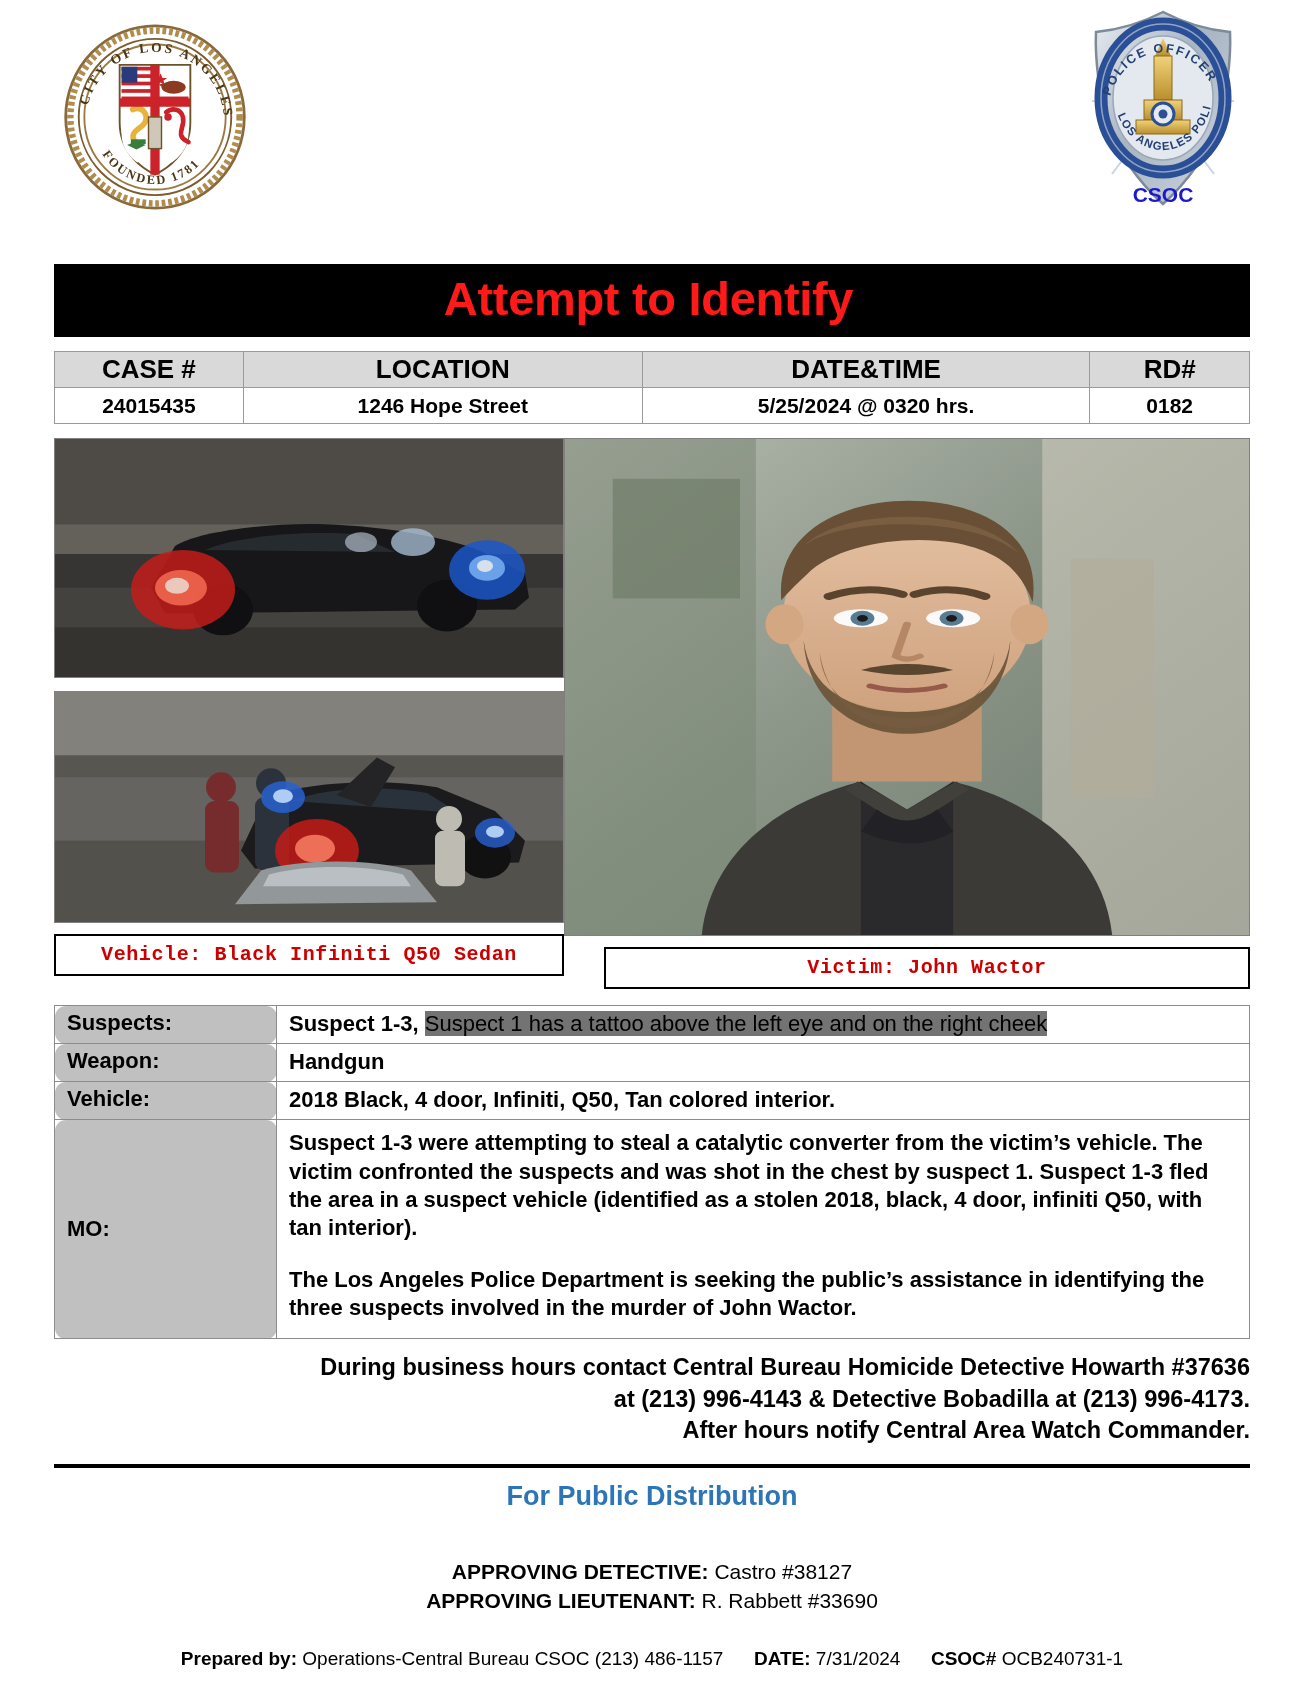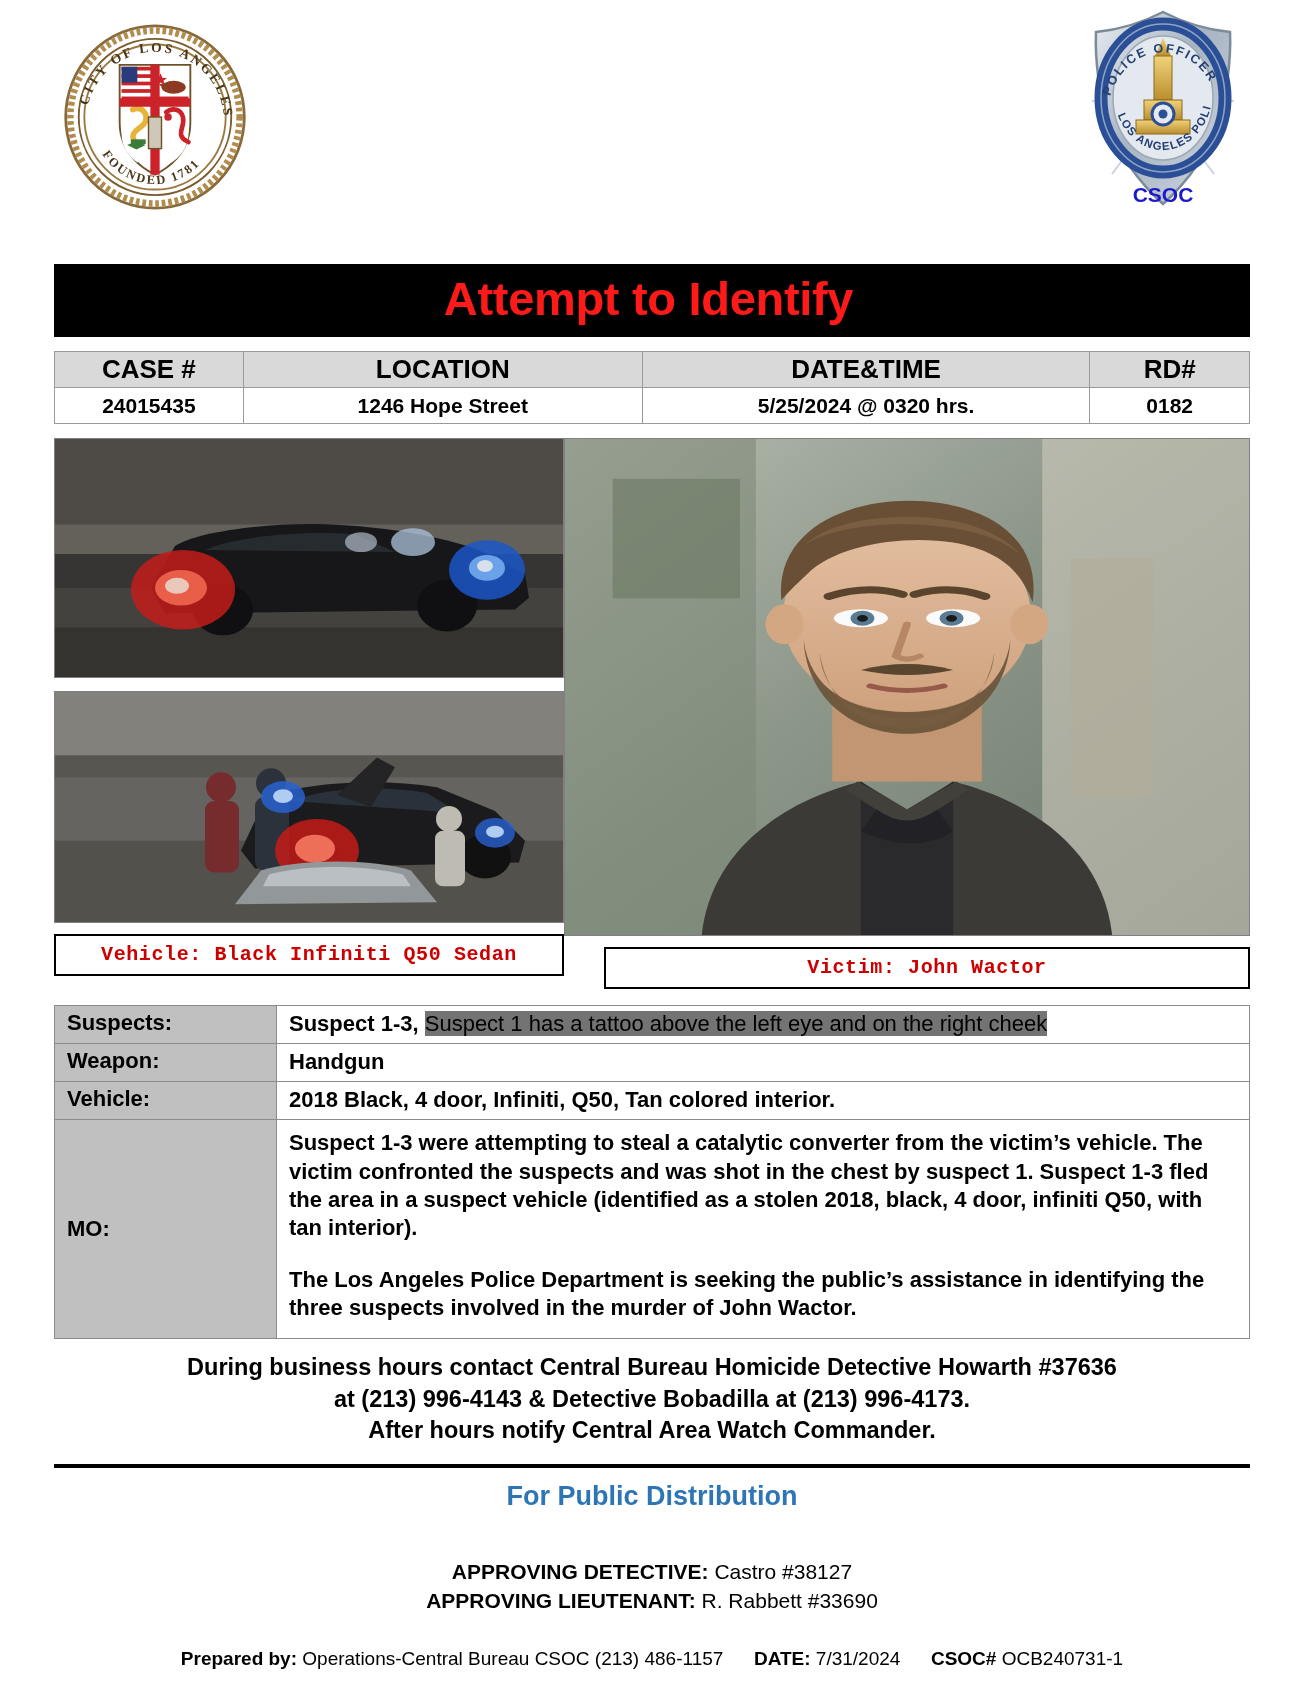--- a/index.html
+++ b/index.html
@@ -157,39 +157,40 @@
   .detail-table td {
     border: 1px solid #8c8c8c;
     vertical-align: top;
     padding: 4px 8px 5px 12px;
   }
   .detail-label {
     width: 222px;
     background: #c0c0c0;
     font-size: 22px;
     font-weight: bold;
+    border-radius: 11px;
   }
   .detail-value {
     background: #ffffff;
     font-size: 22px;
     font-weight: bold;
     line-height: 1.28;
   }
   .mo-label { vertical-align: middle !important; }
   .mo-value { padding-top: 9px !important; padding-bottom: 16px !important; }
   .mo-value p { margin: 0; }
   .mo-value p + p { margin-top: 24px; }
   .hl {
     background: #737373;
     font-weight: normal;
   }
 
   
   .contact {
-    text-align: center;
+    text-align: right;
     margin: 13px 6px 0 6px;
     font-size: 23.5px;
     font-weight: bold;
     line-height: 1.34;
   }
 
   .rule {
     margin: 17px 6px 0 6px;
     border-top: 4px solid #000;
   }

